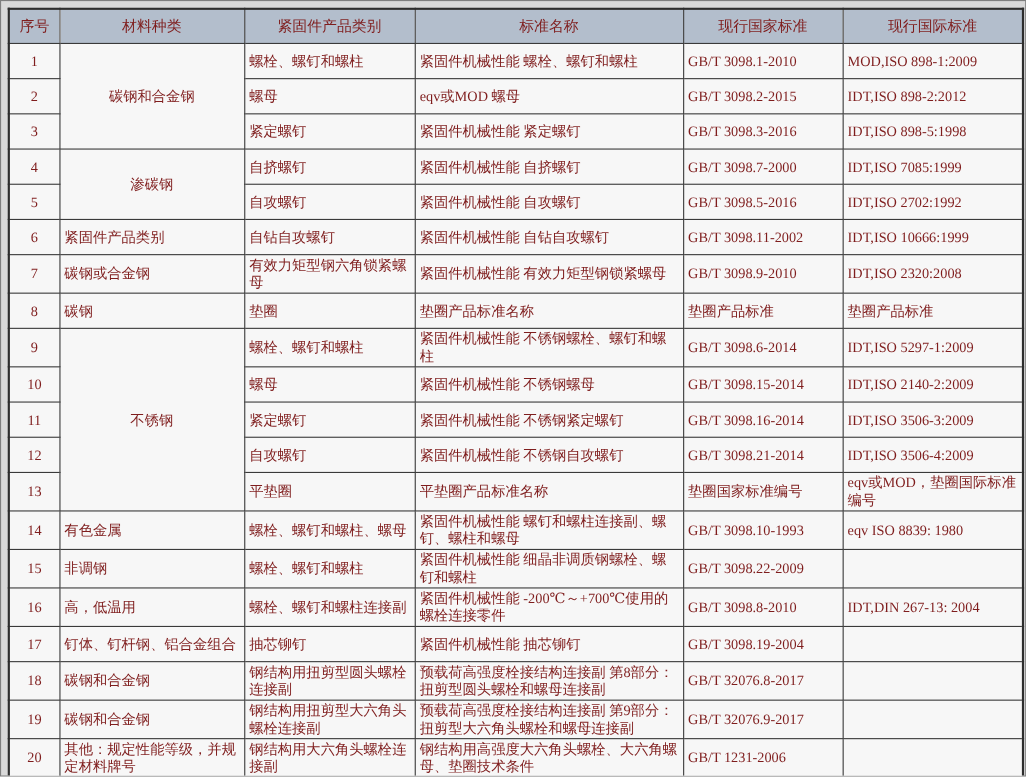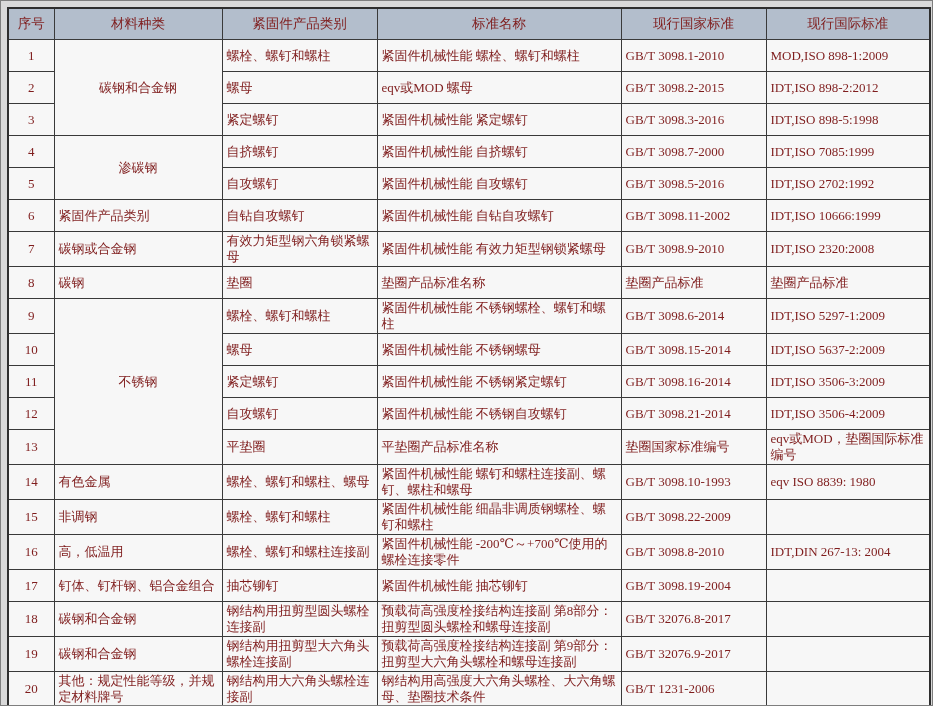--- a/index.html
+++ b/index.html
@@ -130,21 +130,21 @@
         <td class="c-left">螺栓、螺钉和螺柱</td>
         <td class="c-left">紧固件机械性能 不锈钢螺栓、螺钉和螺柱</td>
         <td class="c-left">GB/T 3098.6-2014</td>
         <td class="c-left">IDT,ISO 5297-1:2009</td>
       </tr>
       <tr>
         <td class="c-no">10</td>
         <td class="c-left">螺母</td>
         <td class="c-left">紧固件机械性能 不锈钢螺母</td>
         <td class="c-left">GB/T 3098.15-2014</td>
-        <td class="c-left">IDT,ISO 5637-2:2009</td>
+        <td class="c-left">IDT,ISO 2140-2:2009</td>
       </tr>
       <tr>
         <td class="c-no">11</td>
         <td class="c-left">紧定螺钉</td>
         <td class="c-left">紧固件机械性能 不锈钢紧定螺钉</td>
         <td class="c-left">GB/T 3098.16-2014</td>
         <td class="c-left">IDT,ISO 3506-3:2009</td>
       </tr>
       <tr>
         <td class="c-no">12</td>

